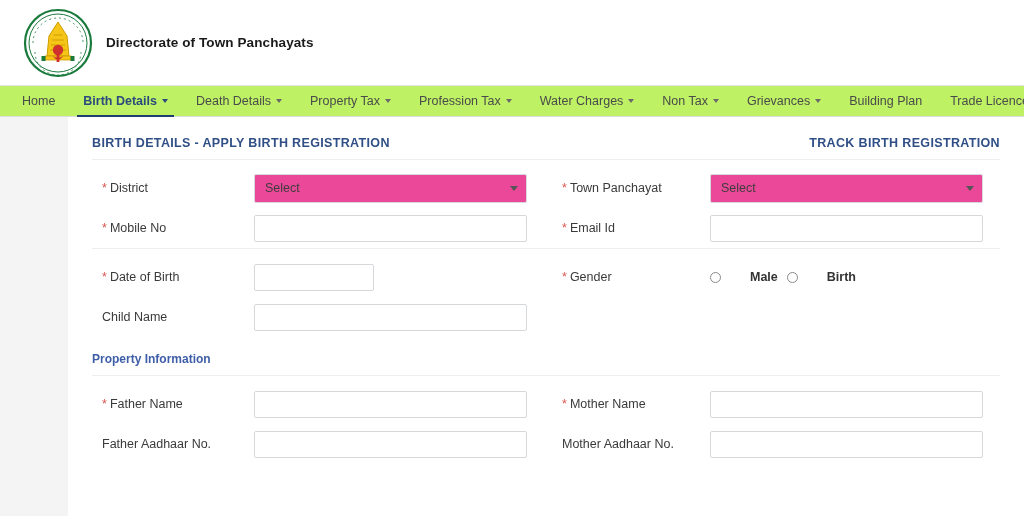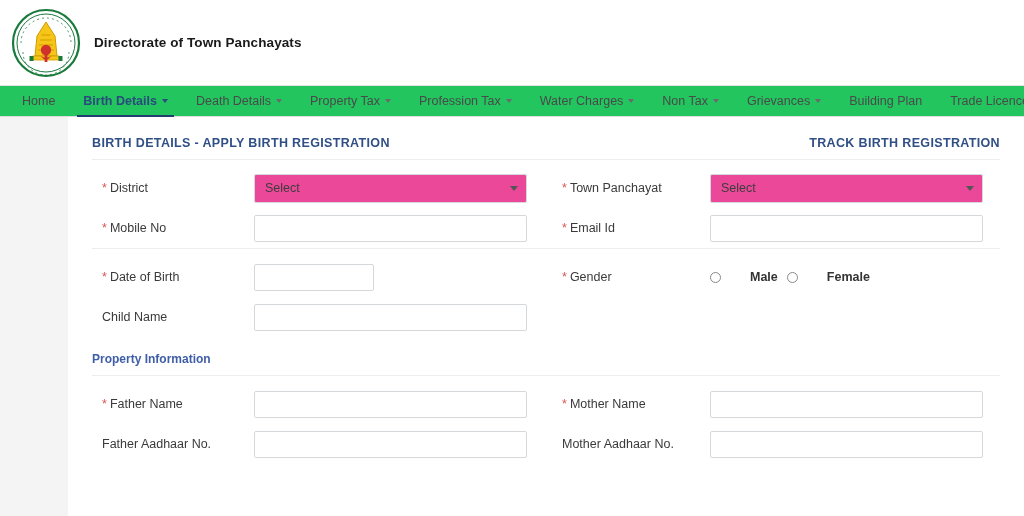--- a/index.html
+++ b/index.html
@@ -10,21 +10,21 @@
     font-family: "Liberation Sans", sans-serif;
     overflow: hidden;
   }
 
   
   .header {
     height: 85px;
     background: #ffffff;
     display: flex;
     align-items: center;
-    padding-left: 8px;
+    padding-left: 20px;
     position: relative;
   }
   .logo-wrap {
     width: 76px; height: 76px;
     flex: 0 0 76px;
     display: flex; align-items: center; justify-content: center;
   }
   .org-text { margin-left: 10px; }
   .org-en {
     font-size: 13.5px;
@@ -42,21 +42,21 @@
   }
 
   
   .nav {
     height: 32px;
     border-top: 1px solid #e3e3e3;
     border-bottom: 1px solid #dcdcdc;
     display: flex;
     align-items: stretch;
     padding-left: 8px;
-    background: #22c55e;
+    background: #bef264;
   }
   .nav-item {
     display: flex;
     align-items: center;
     padding: 0 14px;
     font-size: 12.5px;
     color: #4a4a4a;
     white-space: nowrap;
     position: relative;
     cursor: pointer;
@@ -315,21 +315,21 @@
       <div class="col right">
         <div class="lbl"><span class="req">*</span><span>Gender</span></div>
         <div class="ctl">
           <div class="radio-grp">
             <div class="radio-opt">
               <span class="radio-dot"></span>
               <span class="radio-lbl">Male</span>
             </div>
             <div class="radio-opt">
               <span class="radio-dot"></span>
-              <span class="radio-lbl">Female</span>
+              <span class="radio-lbl">Birth</span>
             </div>
           </div>
         </div>
       </div>
     </div>
 
     <div class="form-row">
       <div class="col">
         <div class="lbl">Child Name</div>
         <div class="ctl">

